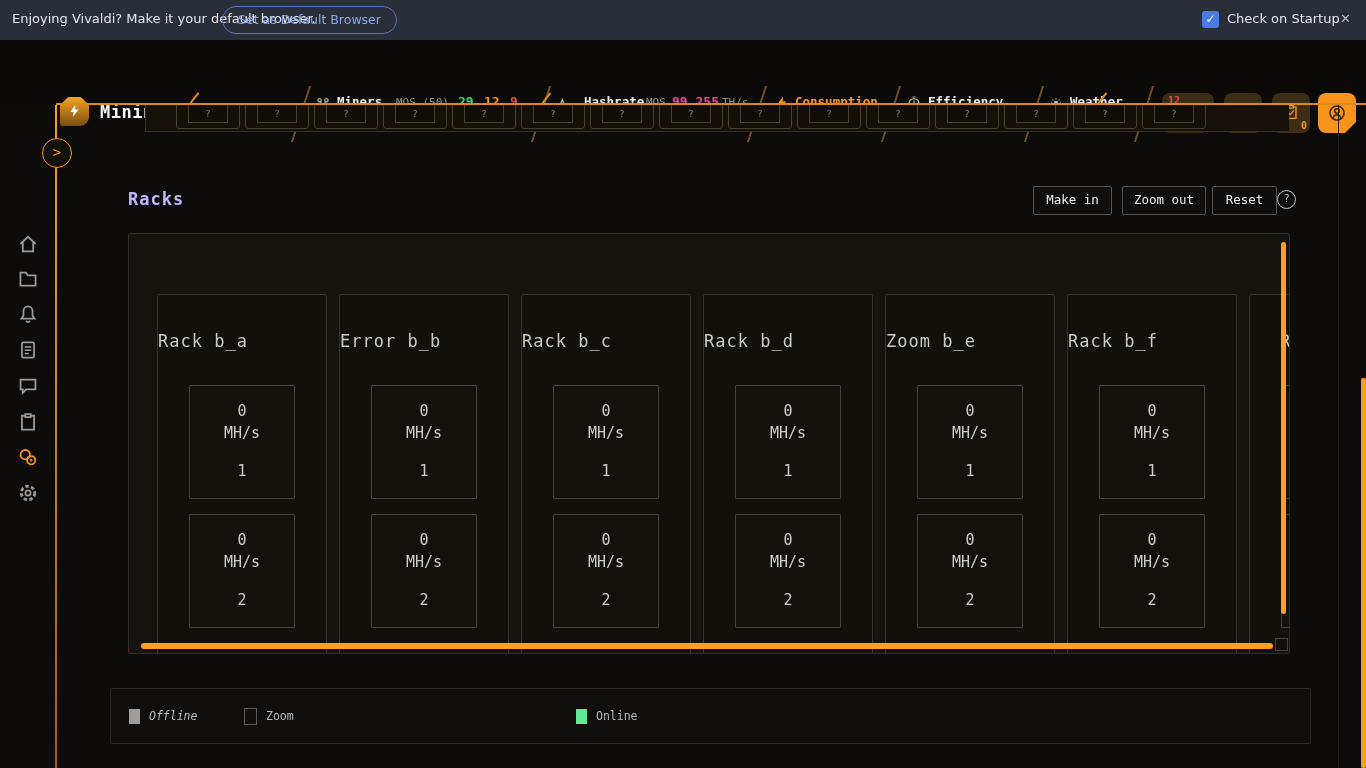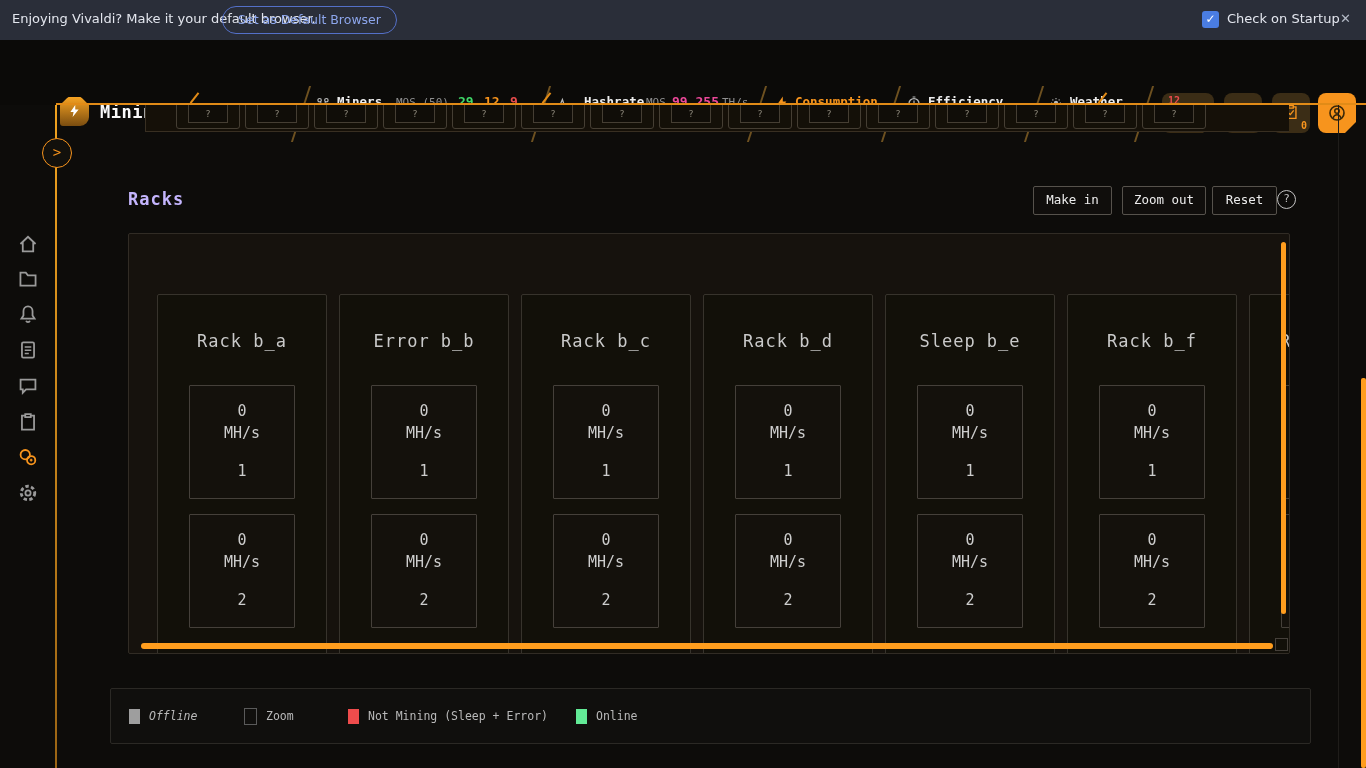--- a/index.html
+++ b/index.html
@@ -66,21 +66,21 @@
   .tbtn{top:186px;height:27px;background:#100e0c;border:1px solid #56524c;border-radius:2px;
         color:#ececec;font-size:12.5px;text-align:center;cursor:pointer;
         font-family:"DejaVu Sans Mono","Liberation Mono",monospace}
   .help-circle{left:1277px;top:190px;width:17px;height:17px;border:1.4px solid #c4c4c4;border-radius:50%;
                color:#c4c4c4;font-size:11px;line-height:16px;text-align:center;cursor:pointer}
 
   .panel{left:128px;top:233px;width:1160px;height:419px;background:#16120d;
          border:1px solid #312c25;border-radius:2px;overflow:hidden}
   .rack-card{position:absolute;top:60px;width:168px;height:372px;background:#121009;
              border:1px solid #37332c;border-radius:2px}
-  .rack-title{position:absolute;left:0;right:0;top:36px;text-align:center;font-size:17px;
+  .rack-title{position:absolute;left:0;right:0;top:36px;font-size:17px;
               color:#c9c9c9;letter-spacing:1px}
   .rack-title.partial{text-align:left;padding-left:30px}
   .rcell{position:absolute;left:31px;width:104px;height:112px;border:1px solid #45403a;
          border-radius:1px;background:#14110c;cursor:pointer;text-align:center;color:#cdcdcd;font-size:15px}
   .rc-val{margin-top:14px;line-height:22px}
   .rc-unit{line-height:22px}
   .rc-idx{margin-top:16px;line-height:22px}
   .vscroll{position:absolute;left:1152px;top:8px;width:5px;height:372px;background:#ff9d1e;border-radius:3px;cursor:grab}
   .hscroll{position:absolute;left:12px;top:409px;width:1132px;height:6px;background:#ff9d1e;border-radius:3px;cursor:grab}
   .corner-box{position:absolute;left:1146px;top:404px;width:11px;height:11px;border:1px solid #45403a}
@@ -451,21 +451,21 @@
             <div class="rc-unit">MH/s</div>
             <div class="rc-idx">1</div>
           </div>
           <div class="rcell" style="top: 219px;">
             <div class="rc-val">0</div>
             <div class="rc-unit">MH/s</div>
             <div class="rc-idx">2</div>
           </div>
         </div>
         <div class="rack-card" style="left: 756px;">
-          <div class="rack-title">Sleep b_e</div>
+          <div class="rack-title">Zoom b_e</div>
           <div class="rcell" style="top: 90px;">
             <div class="rc-val">0</div>
             <div class="rc-unit">MH/s</div>
             <div class="rc-idx">1</div>
           </div>
           <div class="rcell" style="top: 219px;">
             <div class="rc-val">0</div>
             <div class="rc-unit">MH/s</div>
             <div class="rc-idx">2</div>
           </div>
@@ -504,24 +504,20 @@
 
   <div class="abs legend">
       <div class="lg-item" style="left: 18px; font-style: italic;">
         <div class="lg-swatch" style="background: rgb(158, 158, 158);"></div>
         <span class="lg-label">Offline</span>
       </div>
       <div class="lg-item" style="left: 133px;">
         <div class="lg-swatch" style="border: 1px solid rgb(90, 90, 90); background: transparent;"></div>
         <span class="lg-label">Zoom</span>
       </div>
-      <div class="lg-item" style="left: 237px;">
-        <div class="lg-swatch" style="background: rgb(239, 76, 76);"></div>
-        <span class="lg-label">Not Mining (Sleep + Error)</span>
-      </div>
       <div class="lg-item" style="left: 465px;">
         <div class="lg-swatch" style="background: rgb(98, 234, 150);"></div>
         <span class="lg-label">Online</span>
       </div>
     </div>
 
   <div class="abs page-scroll"></div>
   <div class="abs faint-line"></div>
 </div>
 

